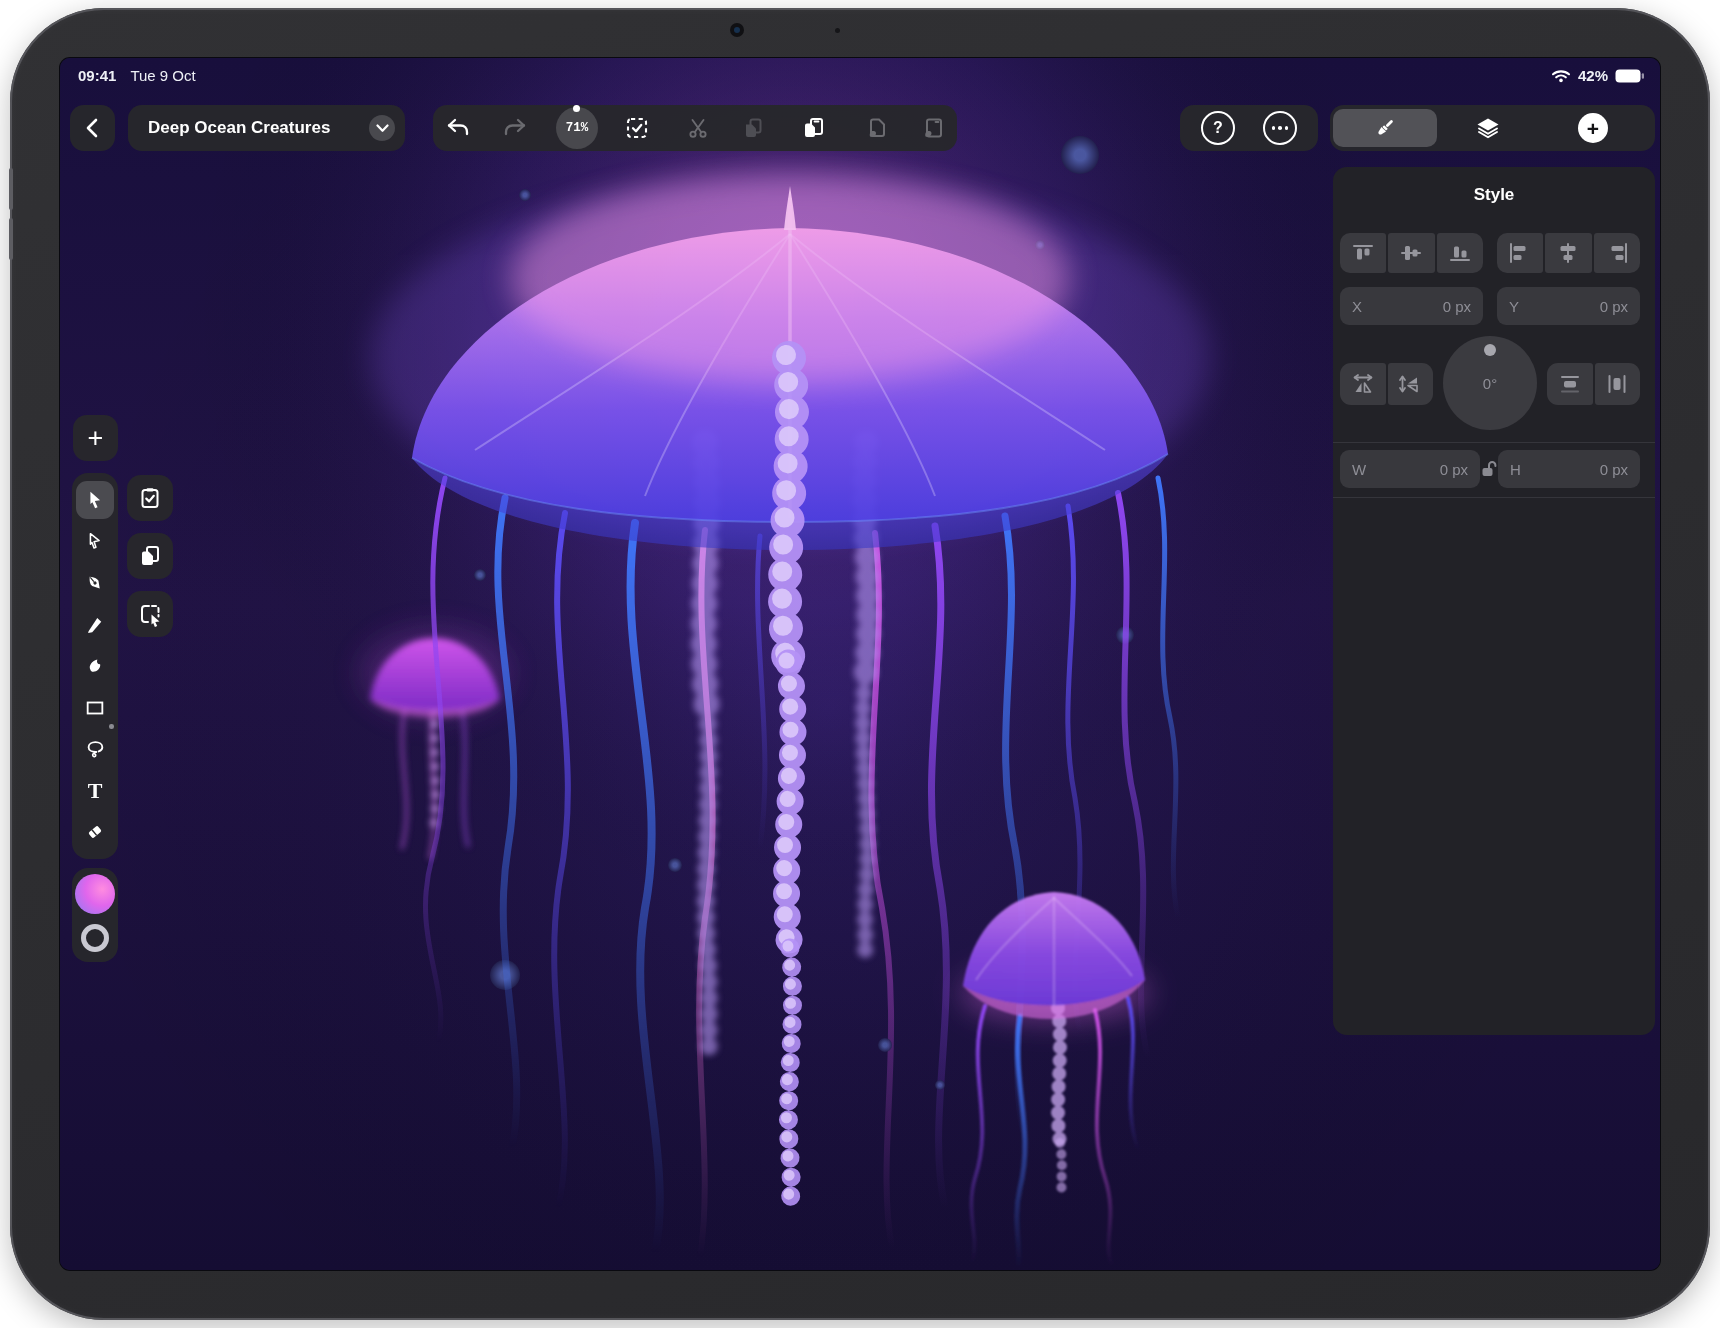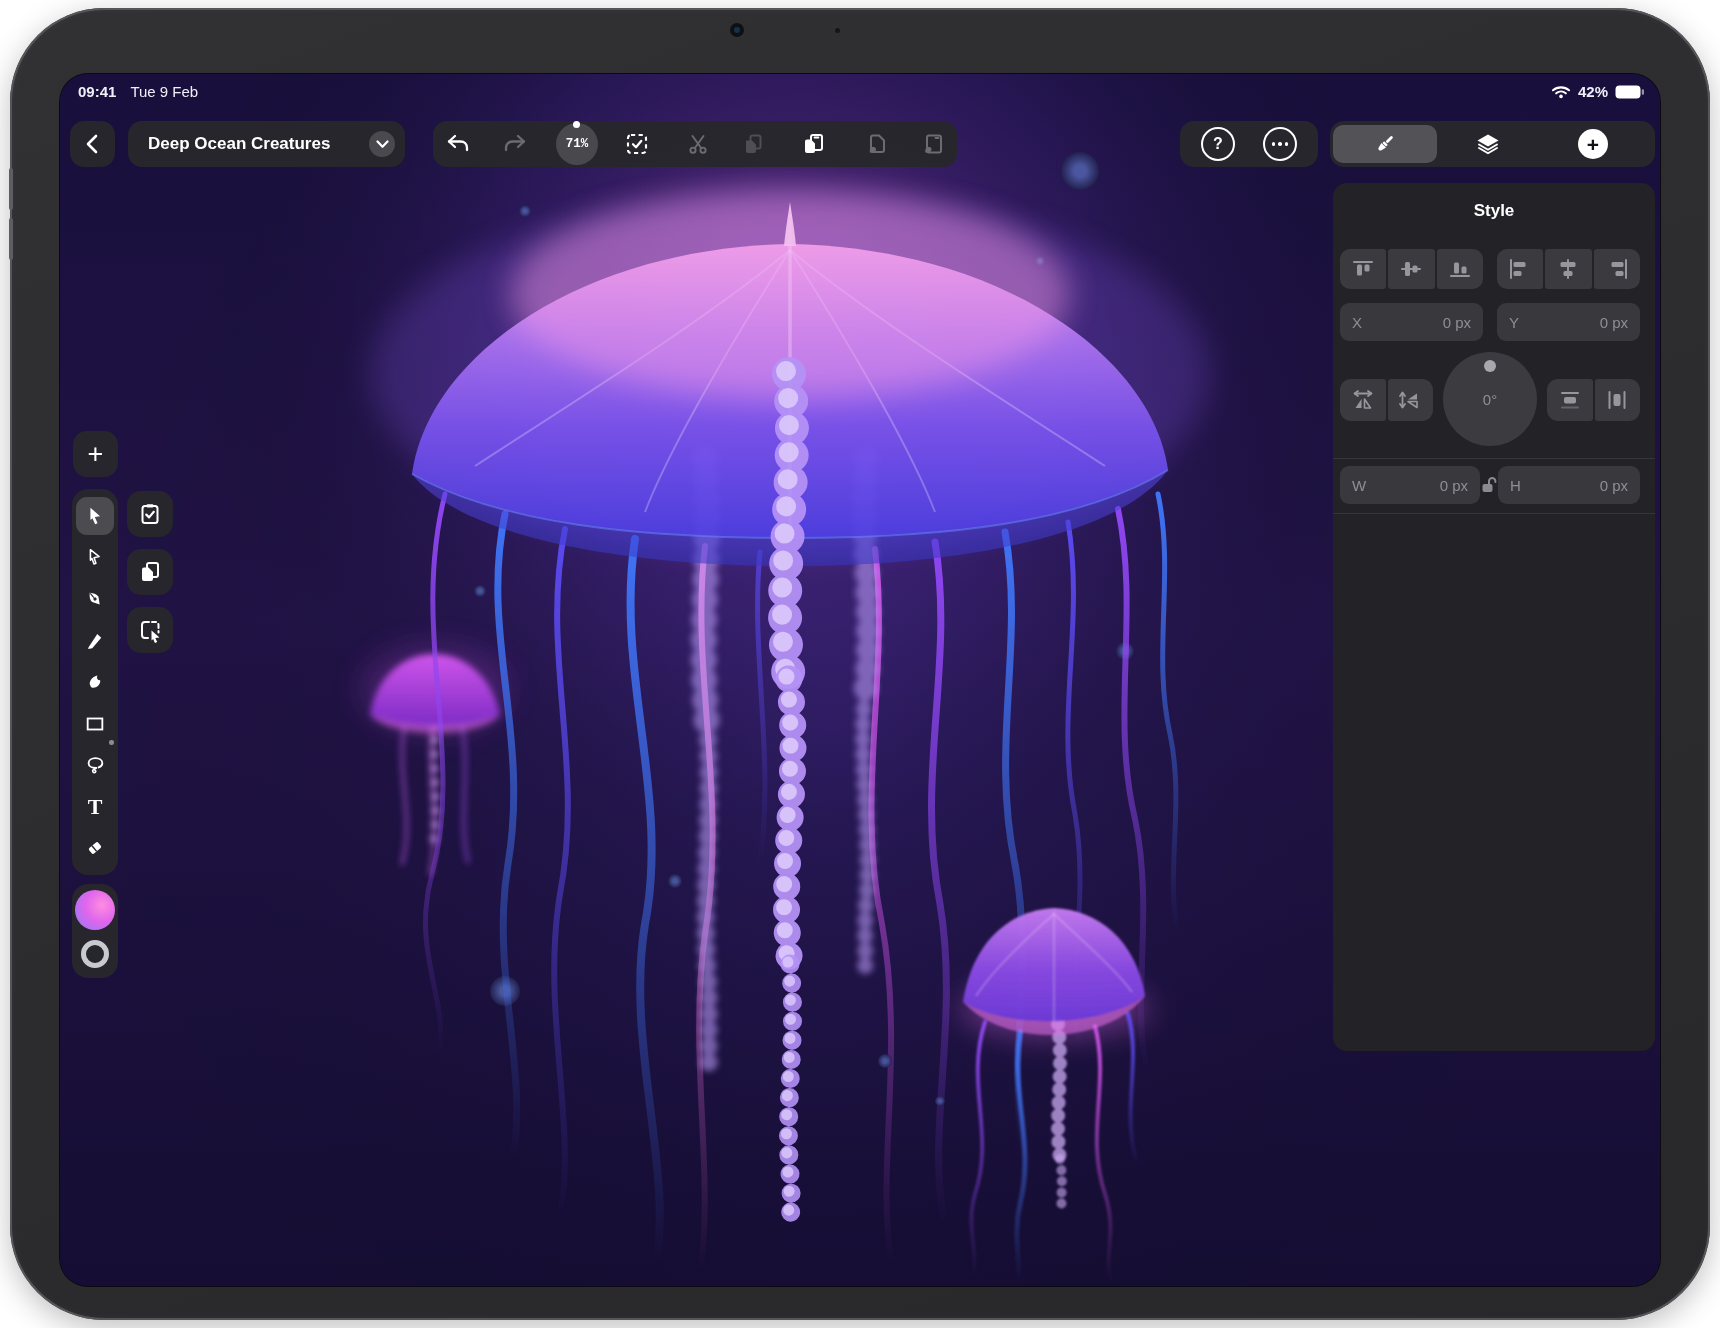--- a/index.html
+++ b/index.html
@@ -4,21 +4,21 @@
 <style>
   html,body{margin:0;padding:0;background:#fff;width:1720px;height:1328px;
     font-family:"Liberation Sans","DejaVu Sans",sans-serif;-webkit-font-smoothing:antialiased;}
   .ipad{position:absolute;left:10px;top:8px;width:1700px;height:1312px;border-radius:94px;
     background:linear-gradient(160deg,#313134,#28282b);
     box-shadow:inset 0 0 0 2px #55555a, inset 0 0 12px rgba(255,255,255,.05), 0 8px 30px rgba(0,0,0,.25);}
   .volbtn{position:absolute;left:-1px;width:4px;height:42px;border-radius:2px;background:#5d5d62;}
   .camera{position:absolute;left:720px;top:15px;width:14px;height:14px;border-radius:50%;background:#101013;}
   .camera i{position:absolute;left:4px;top:4px;width:6px;height:6px;border-radius:50%;background:#16304e;display:block;}
   .micdot{position:absolute;left:825px;top:20px;width:5px;height:5px;border-radius:50%;background:#151518;}
-  .screen{position:absolute;left:50px;top:66px;width:1600px;height:1212px;border-radius:28px;overflow:hidden;
+  .screen{position:absolute;left:50px;top:50px;width:1600px;height:1212px;border-radius:10px;overflow:hidden;
     background:#17103a;box-shadow:0 0 0 1px #09090f;}
   .canvas-svg{position:absolute;left:0;top:0;width:1600px;height:1212px;display:block;}
 
   
   .status-left{position:absolute;left:18px;top:9px;color:#eef0f6;font-size:15px;display:flex;gap:14px;}
   .status-time{font-weight:700;}
   .status-right{position:absolute;right:16px;top:9px;display:flex;align-items:center;gap:7px;color:#eef0f6;font-size:15px;font-weight:600;}
 
   
   .pill{position:absolute;top:39px;height:46px;background:rgba(39,39,43,.97);border-radius:14px;margin-top:8px;}
@@ -252,21 +252,21 @@
         <g stroke="rgba(255,230,255,.3)" stroke-width="1.5" fill="none">
           <path d="M994,840 C960,870 930,900 916,922"></path>
             <path d="M994,838 L994,948"></path>
             <path d="M994,840 C1026,870 1056,896 1072,918"></path>
         </g>
       </g>
     </svg>
 
     <div class="status-left">
       <span class="status-time">09:41</span>
-      <span>Tue 9 Feb</span>
+      <span>Tue 9 Oct</span>
     </div>
     <div class="status-right">
       <svg width="20" height="14" viewBox="0 0 20 14">
         <path d="M2,5.2 C6.4,1.4 13.6,1.4 18,5.2" stroke="#fff" stroke-width="2.1" fill="none" stroke-linecap="round"></path>
         <path d="M5.2,8.3 C8,5.9 12,5.9 14.8,8.3" stroke="#fff" stroke-width="2.1" fill="none" stroke-linecap="round"></path>
         <circle cx="10" cy="11.4" r="1.8" fill="#fff"></circle>
       </svg>
       <span>42%</span>
       <svg width="29" height="14" viewBox="0 0 29 14">
         <rect x="0.5" y="0.5" width="25" height="13" rx="4" fill="#fff"></rect>

